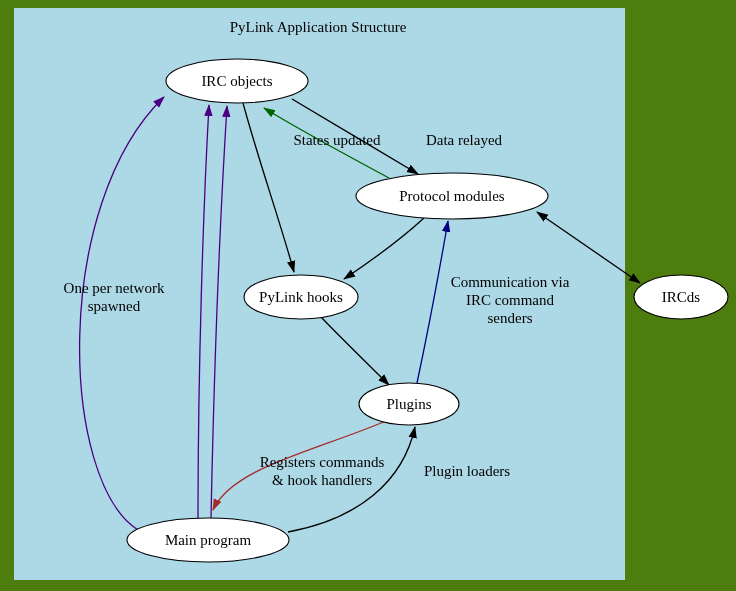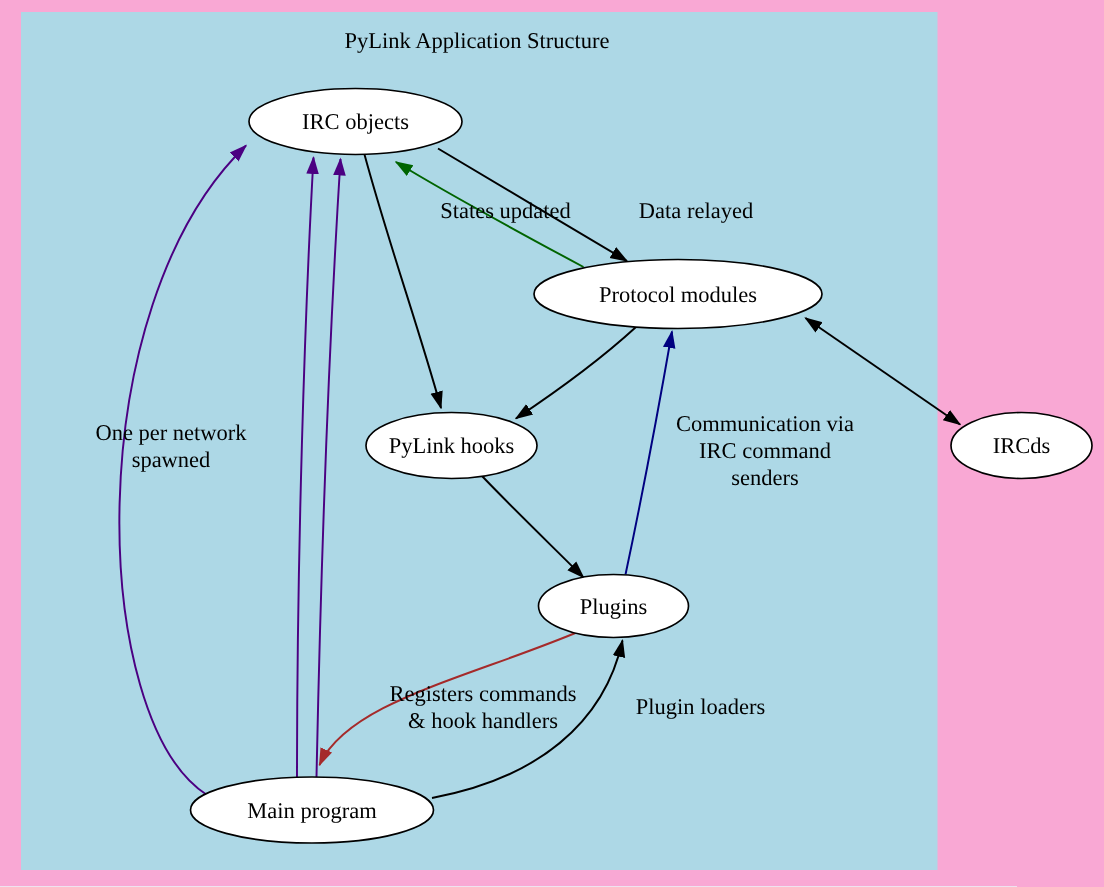--- a/index.html
+++ b/index.html
@@ -1,16 +1,16 @@
 <!DOCTYPE html>
 <html><head>
 <meta charset="utf-8">
 <style>
   html,body{margin:0;padding:0;background:#ffffff;}
-  .canvas{position:relative;width:736px;height:591px;background:#f9a8d4;overflow:hidden;}
+  .canvas{position:relative;width:736px;height:591px;background:#4d7c0f;overflow:hidden;}
   svg{display:block;}
   text{font-family:"Liberation Serif", serif;font-size:15px;fill:#000000;}
   .edge{fill:none;stroke-width:1.3;}
   .node-shape{fill:#ffffff;stroke:#000000;stroke-width:1.1;}
 </style>
 </head>
 <body>
 
 <div class="canvas">
   <svg width="736" height="591" viewBox="0 0 736 591">

